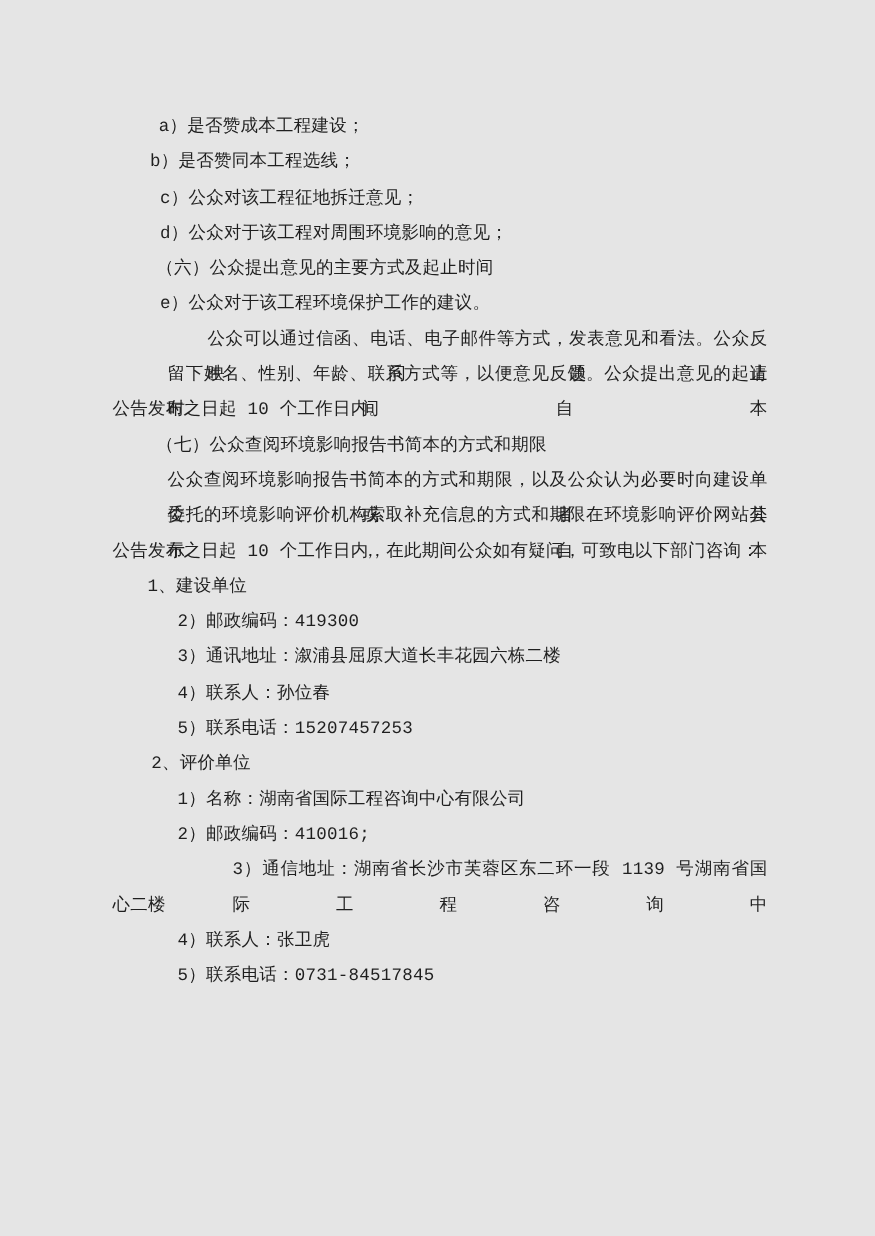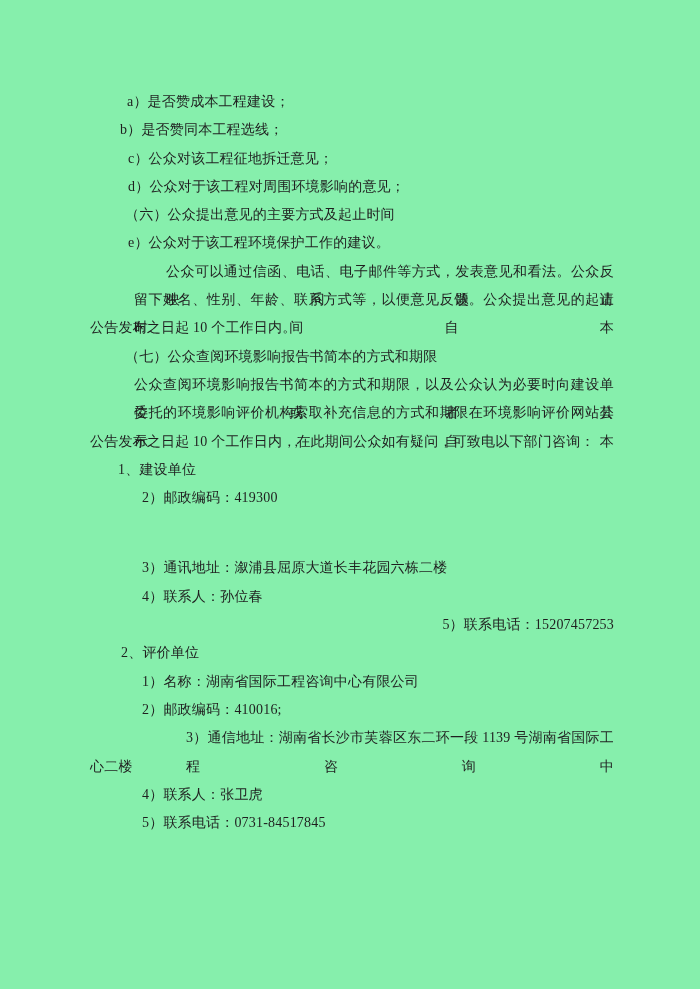--- a/index.html
+++ b/index.html
@@ -36,40 +36,40 @@
   }
   .line.justify {
     text-align: justify;
     text-align-last: justify;
     margin-left: 44px;
   }
 </style>
 </head>
 <body style="background: rgb(255, 255, 255);">
 
-<div class="page" style="background: #86efac;">
+<div class="page" style="background: #e5e5e5; font-family: Liberation Mono, monospace;">
   <div class="doc" style="color: rgb(31, 31, 31);">
       <div class="line" style="padding-left: 37px;">a）是否赞成本工程建设；</div>
       <div class="line" style="padding-left: 30px;">b）是否赞同本工程选线；</div>
       <div class="line" style="padding-left: 38px;">c）公众对该工程征地拆迁意见；</div>
       <div class="line" style="padding-left: 38px;">d）公众对于该工程对周围环境影响的意见；</div>
       <div class="line" style="padding-left: 35px;">（六）公众提出意见的主要方式及起止时间</div>
       <div class="line" style="padding-left: 38px;">e）公众对于该工程环境保护工作的建议。</div>
       <div class="line justify" style="padding-left: 32px;">公众可以通过信函、电话、电子邮件等方式，发表意见和看法。公众反映问题请</div>
       <div class="line justify" style="padding-left: 0px;">留下姓名、性别、年龄、联系方式等，以便意见反馈。公众提出意见的起止时间自本</div>
       <div class="line" style="padding-left: 0px;">公告发布之日起 10 个工作日内。</div>
       <div class="line" style="padding-left: 35px;">（七）公众查阅环境影响报告书简本的方式和期限</div>
       <div class="line justify" style="padding-left: 0px;">公众查阅环境影响报告书简本的方式和期限，以及公众认为必要时向建设单位或者其</div>
       <div class="line justify" style="padding-left: 0px;">委托的环境影响评价机构索取补充信息的方式和期限在环境影响评价网站公示，自本</div>
       <div class="line" style="padding-left: 0px;">公告发布之日起 10 个工作日内，在此期间公众如有疑问，可致电以下部门咨询：</div>
       <div class="line" style="padding-left: 0px; margin-left: 28px;">1、建设单位</div>
       <div class="line" style="padding-left: 52px;">2）邮政编码：419300</div>
-      <div class="line" style="padding-left: 52px; margin-top: 42px;">3）通讯地址：溆浦县屈原大道长丰花园六栋二楼</div>
+      <div class="line" style="padding-left: 52px;">3）通讯地址：溆浦县屈原大道长丰花园六栋二楼</div>
       <div class="line" style="padding-left: 52px;">4）联系人：孙位春</div>
-      <div class="line" style="padding-left: 52px; text-align: right;">5）联系电话：15207457253</div>
+      <div class="line" style="padding-left: 52px;">5）联系电话：15207457253</div>
       <div class="line" style="padding-left: 31px;">2、评价单位</div>
       <div class="line" style="padding-left: 52px;">1）名称：湖南省国际工程咨询中心有限公司</div>
       <div class="line" style="padding-left: 52px;">2）邮政编码：410016;</div>
       <div class="line justify" style="padding-left: 52px;">3）通信地址：湖南省长沙市芙蓉区东二环一段 1139 号湖南省国际工程咨询中</div>
       <div class="line" style="padding-left: 0px;">心二楼</div>
       <div class="line" style="padding-left: 52px;">4）联系人：张卫虎</div>
       <div class="line" style="padding-left: 52px;">5）联系电话：0731-84517845</div>
     </div>
 </div>
 

